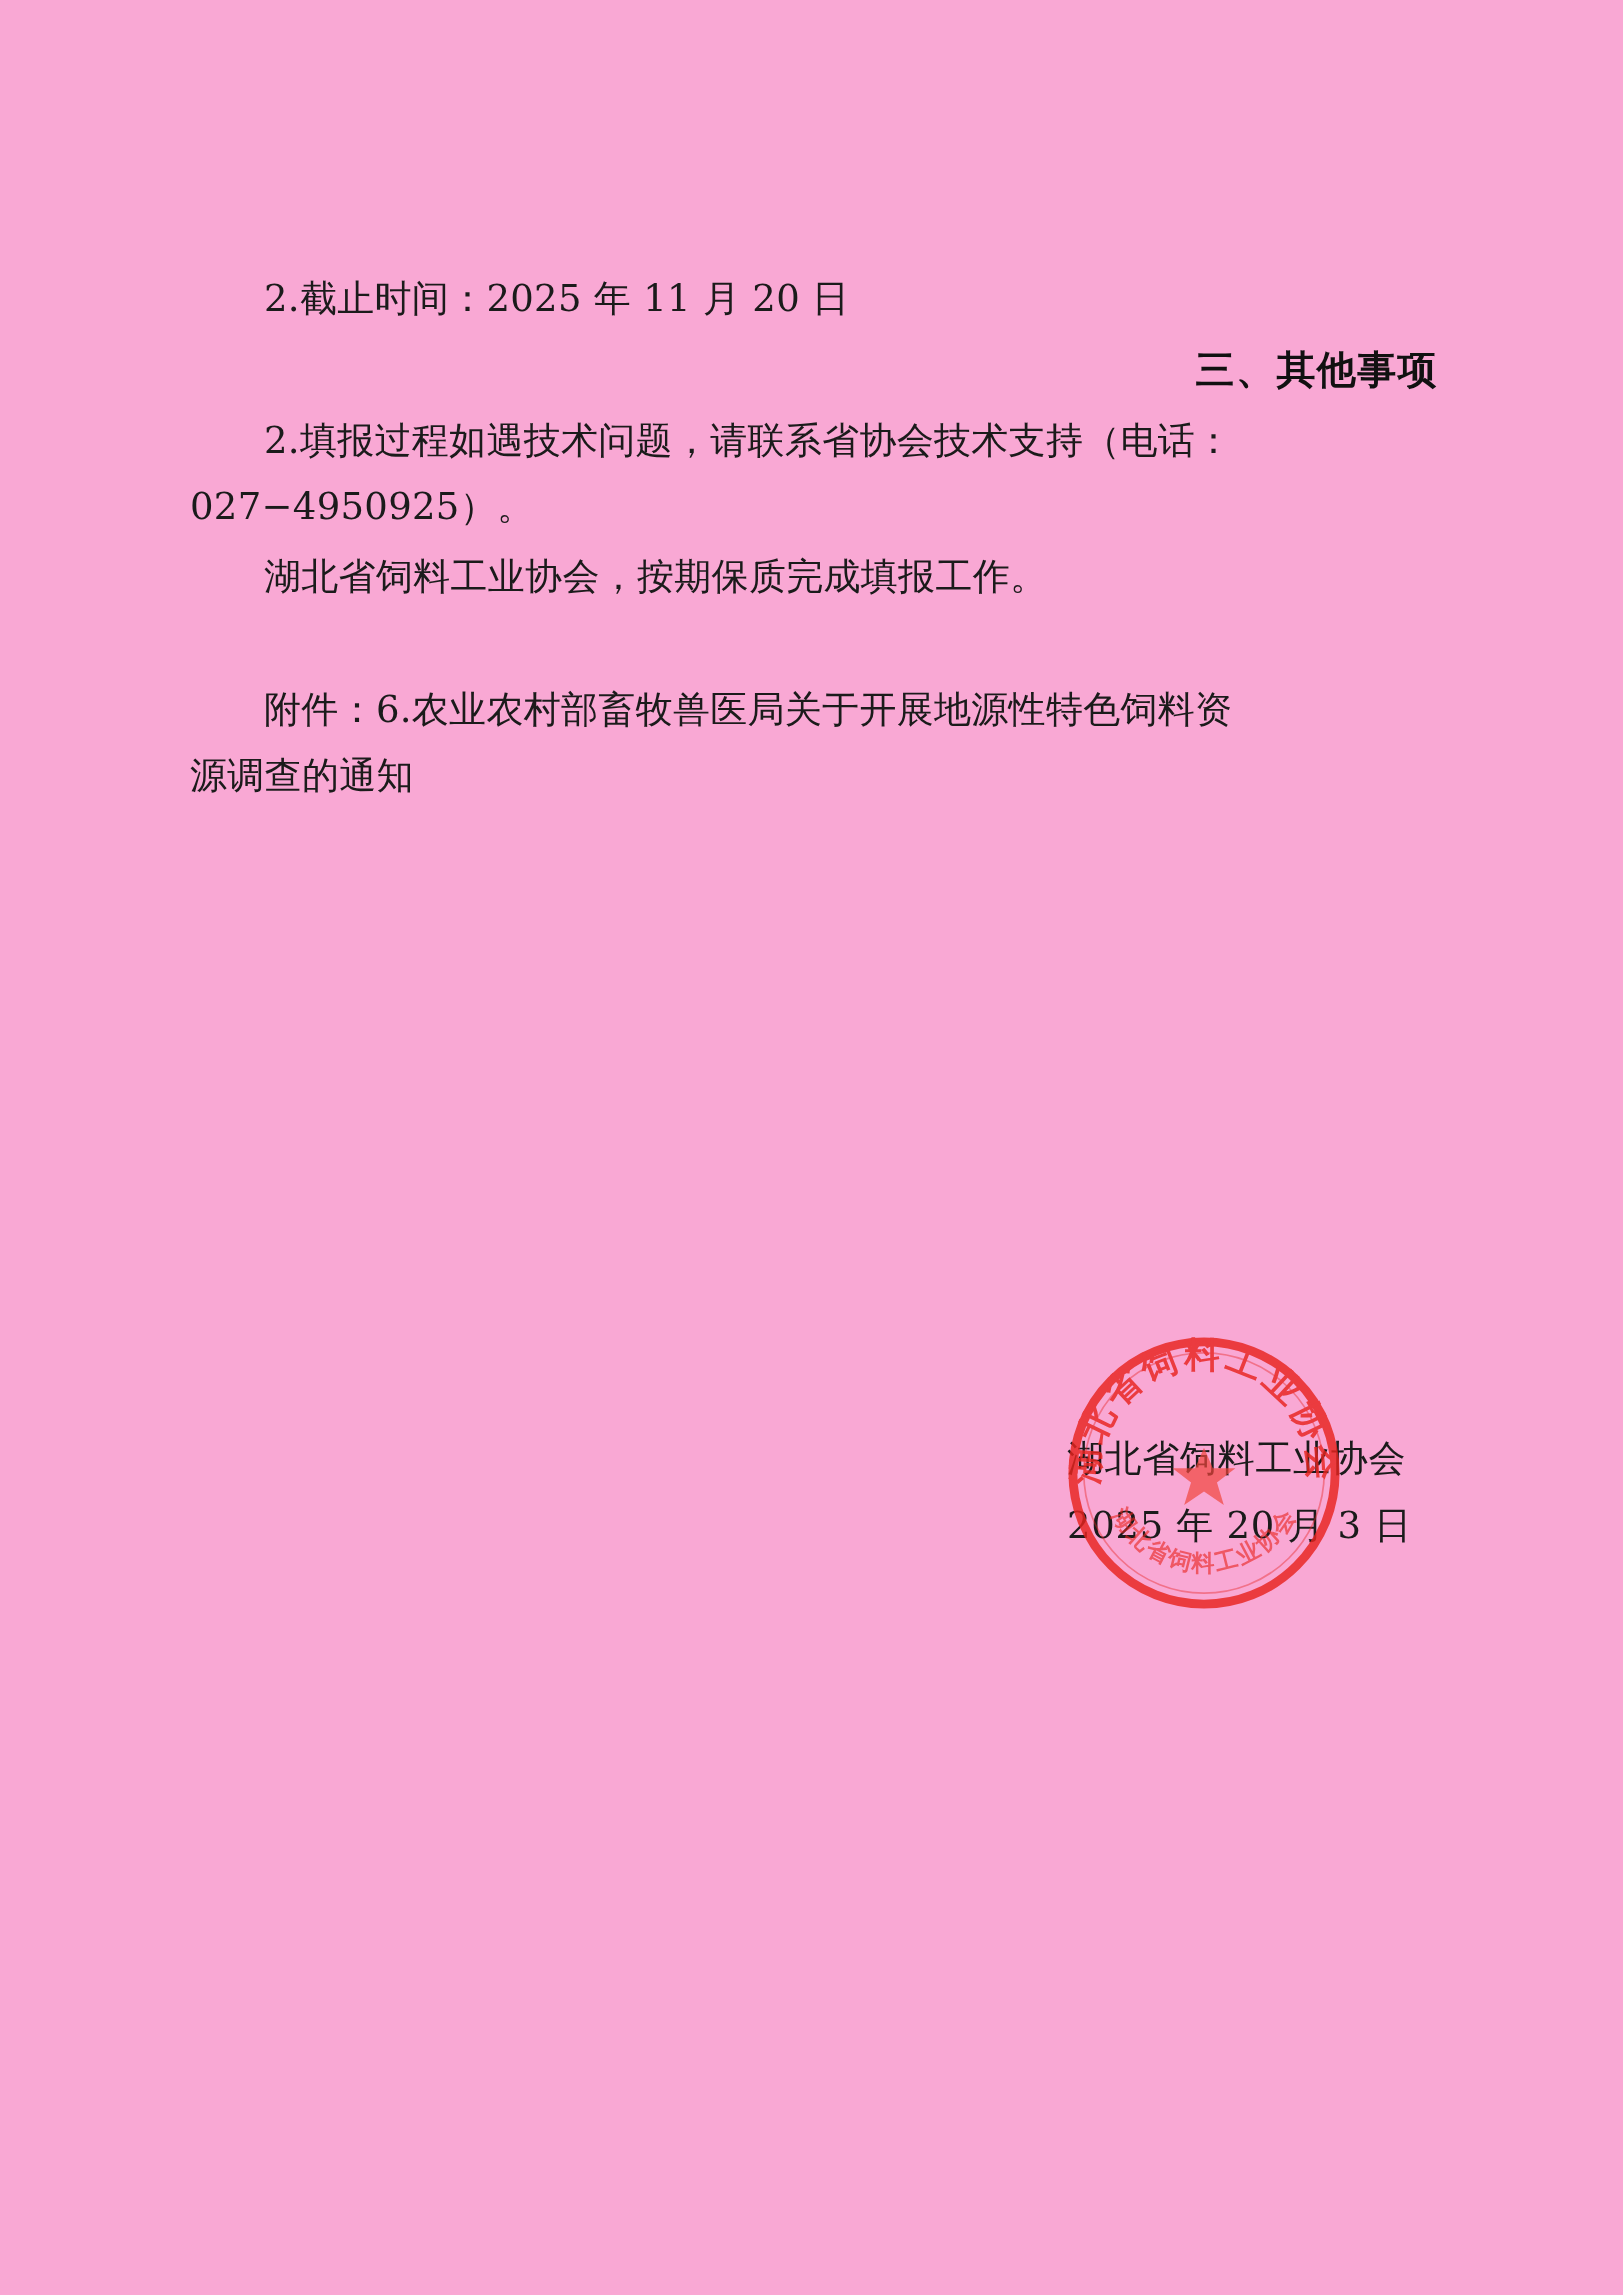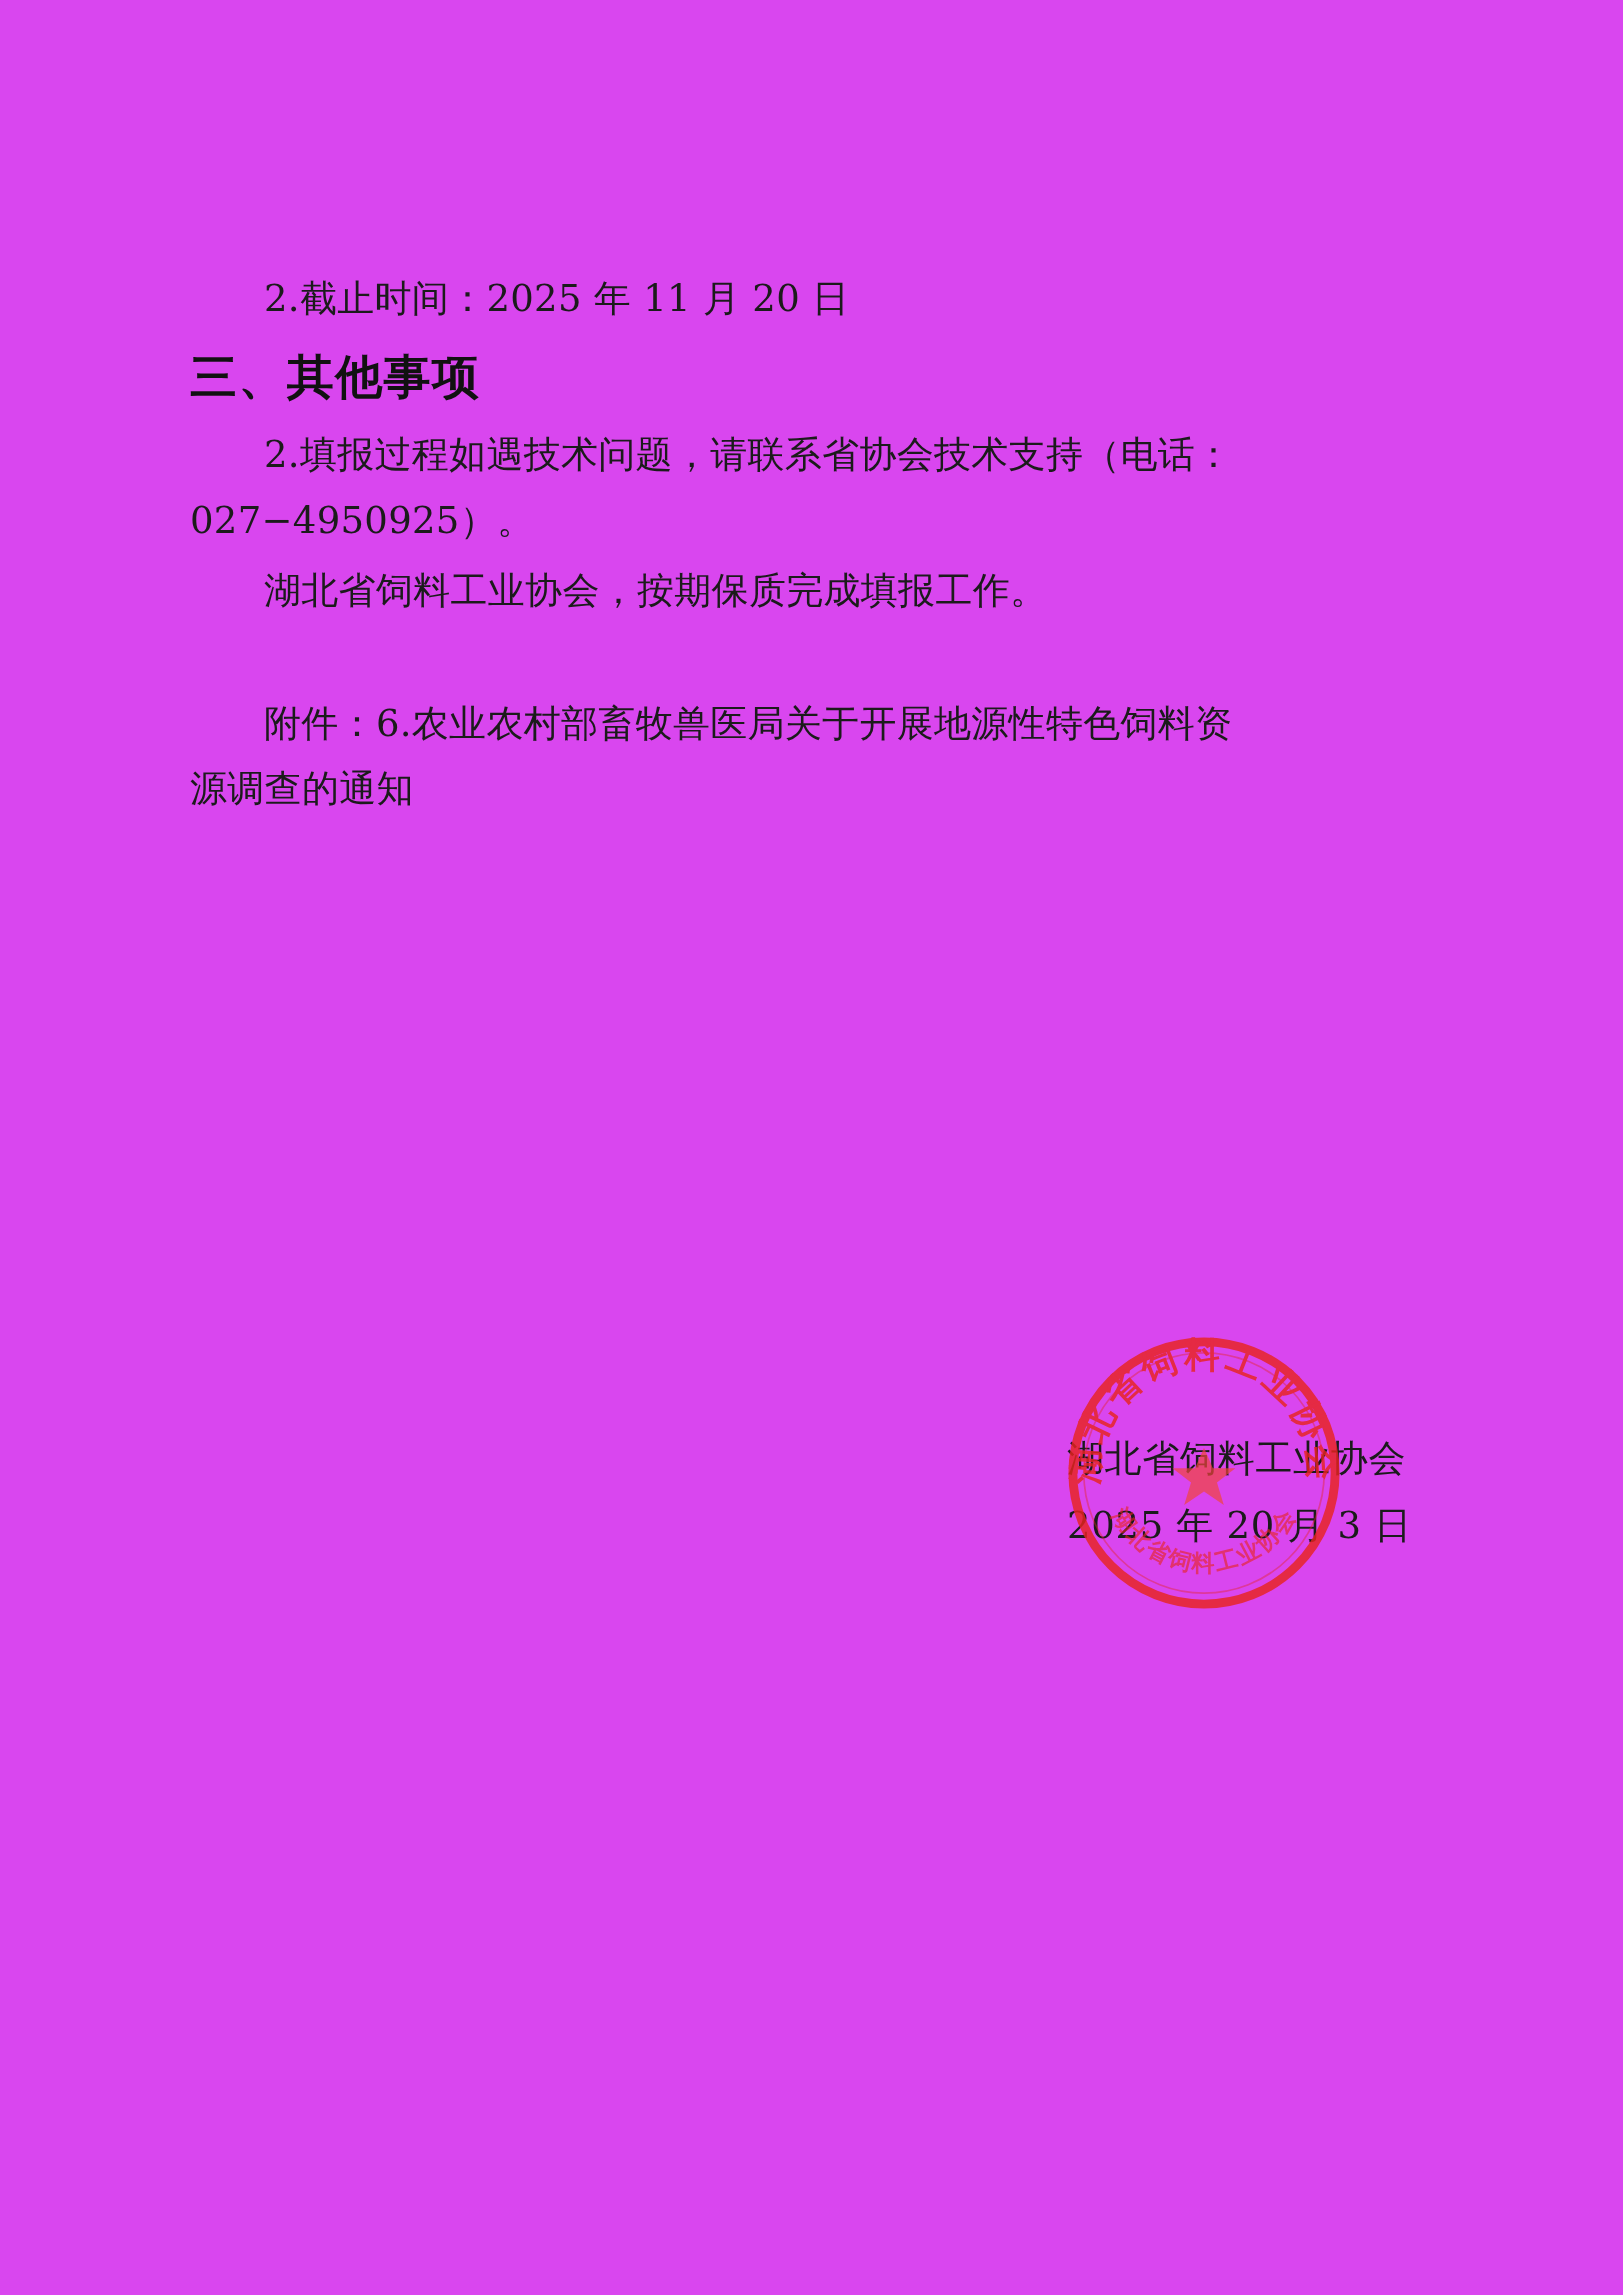--- a/index.html
+++ b/index.html
@@ -7,21 +7,21 @@
     padding: 0;
     background: #ffffff;
   }
   body {
     font-family: "Liberation Serif", serif;
   }
   .page {
     position: relative;
     width: 1623px;
     height: 2295px;
-    background: #d946ef;
+    background: #f9a8d4;
     overflow: hidden;
   }
   .doc-body {
     position: absolute;
     left: 190px;
     top: 266px;
     width: 1248px;
   }
   .para {
     font-family: "DejaVu Serif", "Liberation Serif", serif;
@@ -33,27 +33,28 @@
     white-space: pre-wrap;
   }
   .para.indent {
     text-indent: 74px;
   }
   .para.indent-big {
     text-indent: 147px;
   }
   .heading {
     font-family: "DejaVu Sans", "Liberation Sans", sans-serif;
-    font-size: 47px;
+    font-size: 39px;
     font-weight: bold;
     line-height: 1.74;
     color: #111111;
     margin: 0 0 4.1px 0;
     text-indent: 0;
     letter-spacing: 1.4px;
+    text-align: right;
   }
   .spacer {
     height: 63px;
   }
   .sign-block {
     position: absolute;
     right: 211px;
     top: 1425px;
     text-align: left;
   }

